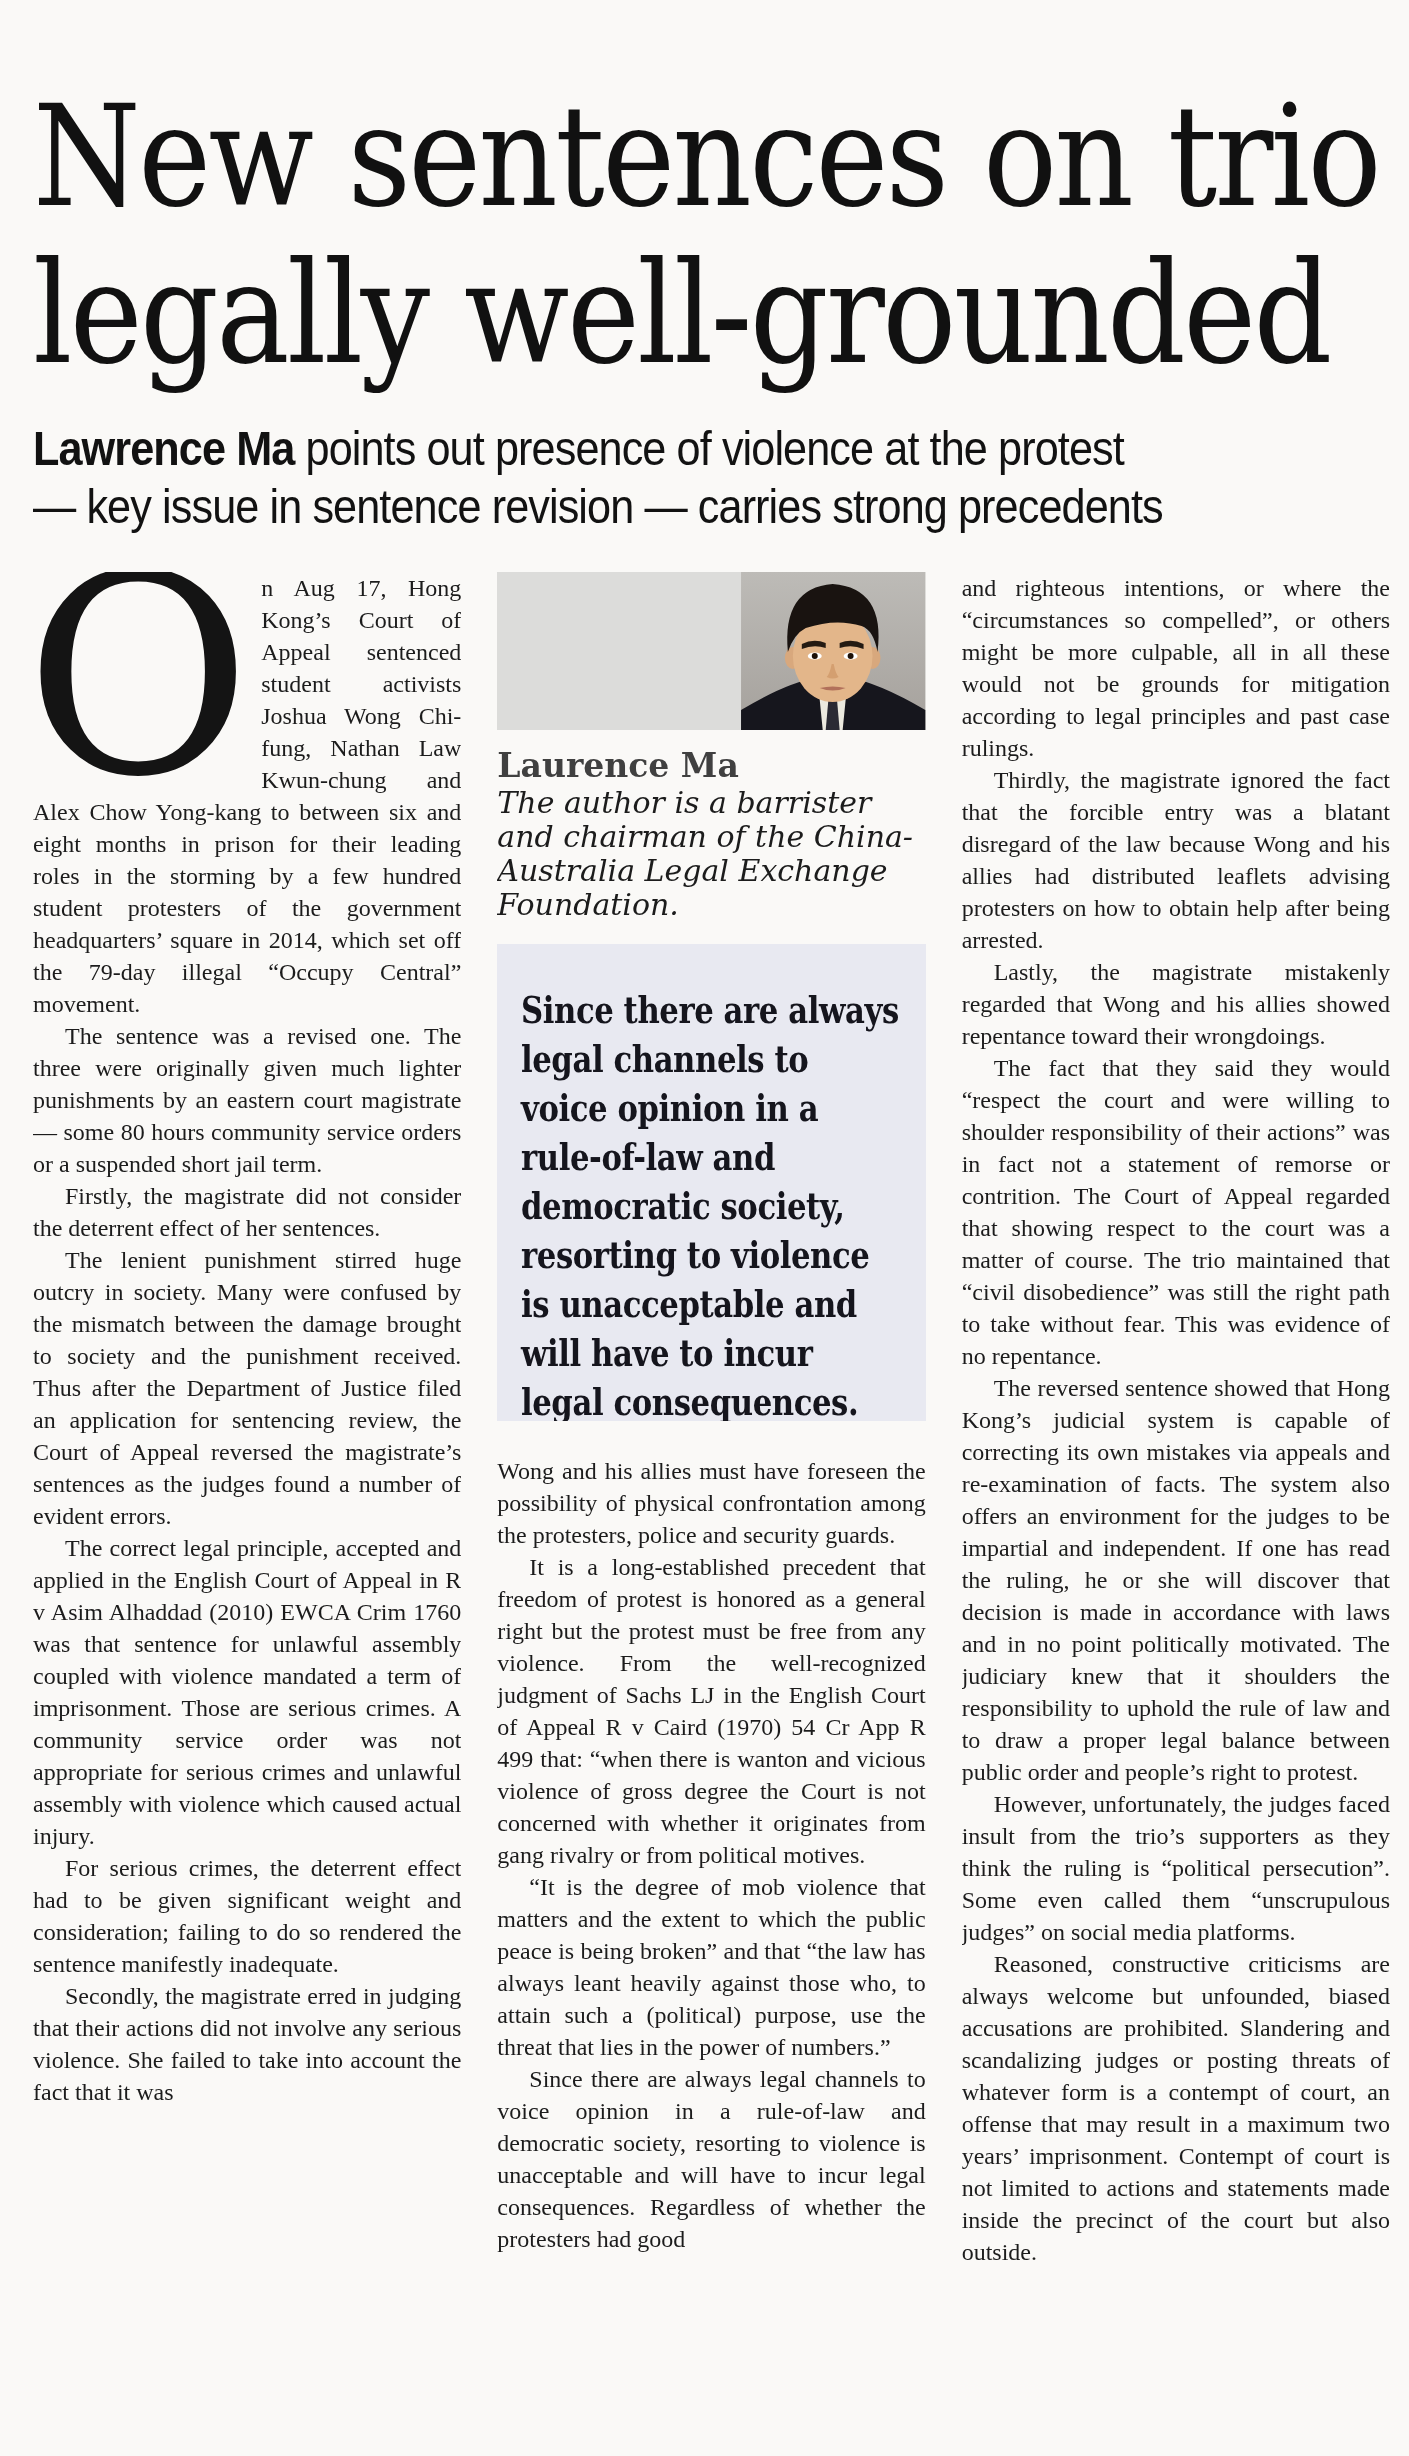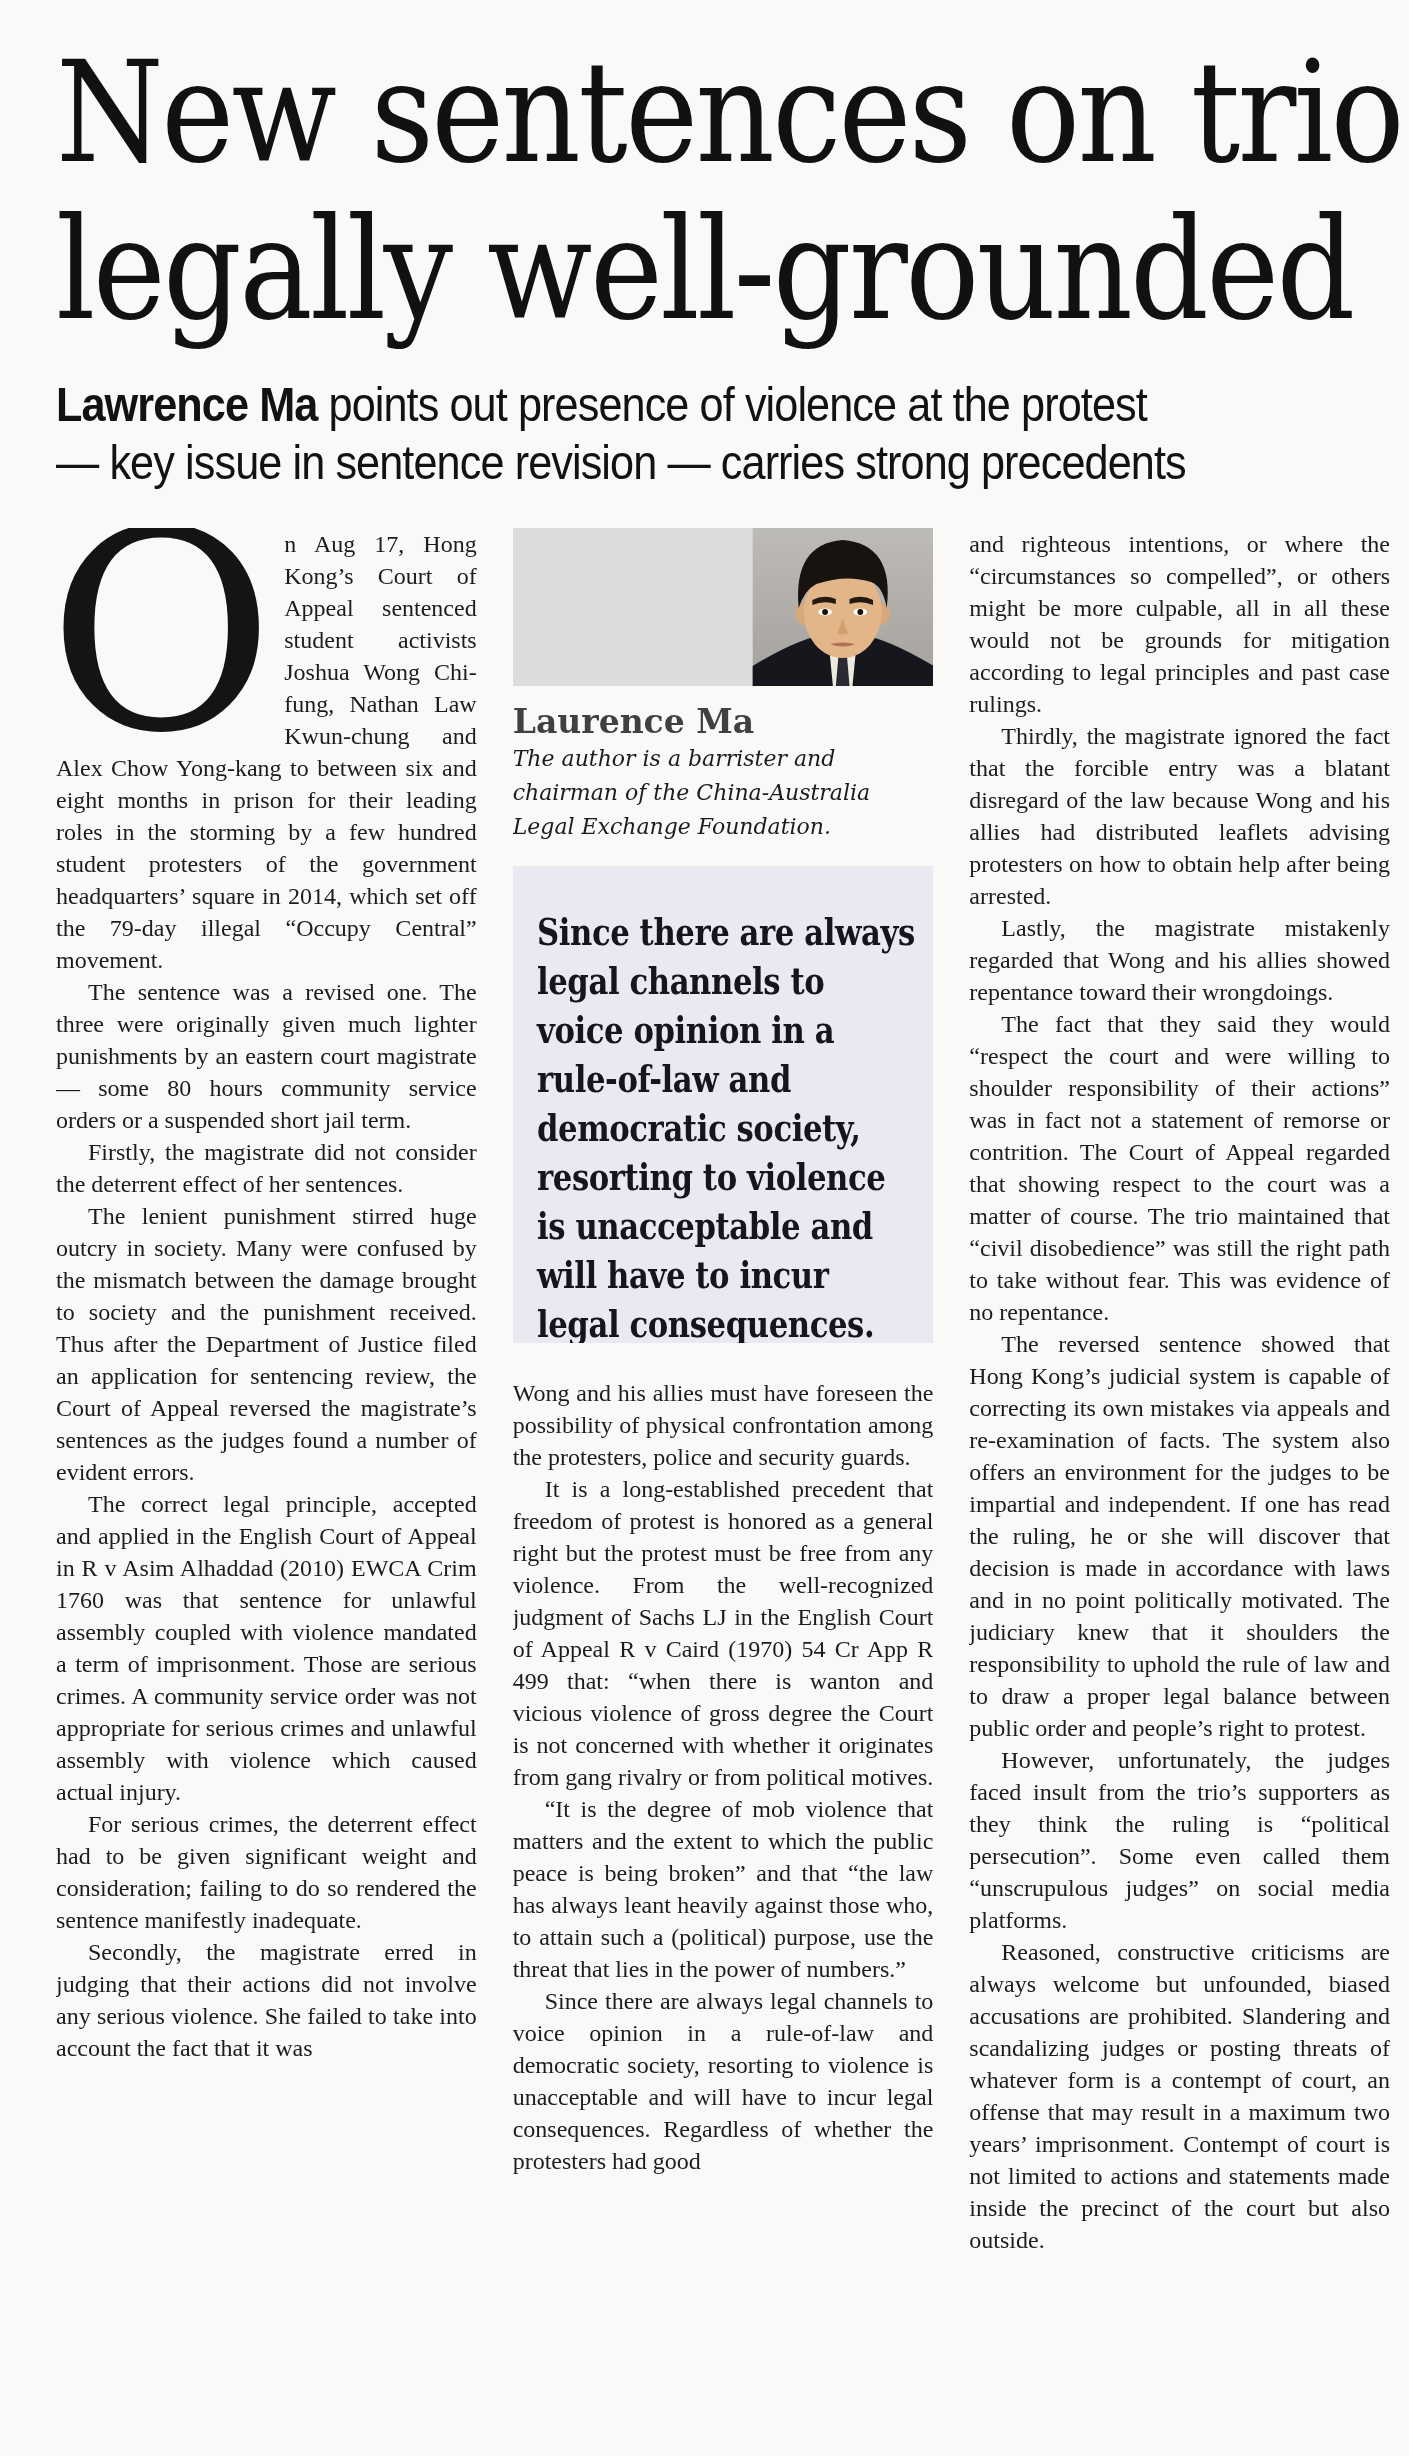--- a/index.html
+++ b/index.html
@@ -1,21 +1,21 @@
 <!DOCTYPE html>
 <html lang="en"><head>
 <meta charset="utf-8">
 <style>
   html,body{margin:0;padding:0;}
   body{
     width:1409px;height:2456px;overflow:hidden;
     background:#faf9f7;color:#1c1c1c;
     font-family:"Liberation Serif", serif;
   }
-  .page{padding:34px 19px 0 33px;margin-left:23px;}
+  .page{padding:78px 19px 0 33px;}
 
   
   .headline{
     font-family:"DejaVu Serif", serif;
     font-size:140px;line-height:157px;letter-spacing:-3px;
     color:#111;transform:scaleX(0.88);transform-origin:0 0;
     white-space:nowrap;
   }
 
   
@@ -47,21 +47,21 @@
   
   .photo{height:158px;margin-bottom:0;}
   .photo svg{display:block;width:100%;height:158px;}
   .caption-name{
     margin-top:16px;
     font-family:"DejaVu Serif", serif;font-weight:700;
     font-size:33px;line-height:40px;color:#404040;text-align:left;
   }
   .caption-text{
     font-family:"DejaVu Serif", serif;font-style:italic;
-    font-size:22px;line-height:34px;text-align:left;
+    font-size:30px;line-height:34px;text-align:left;
   }
 
   
   .quote-box{
     margin-top:22px;background:#e8e9f1;
     padding:42px 24px;height:393px;box-sizing:content-box;
     overflow:hidden;
   }
   .quote-text{
     font-family:"DejaVu Serif", serif;font-weight:700;

